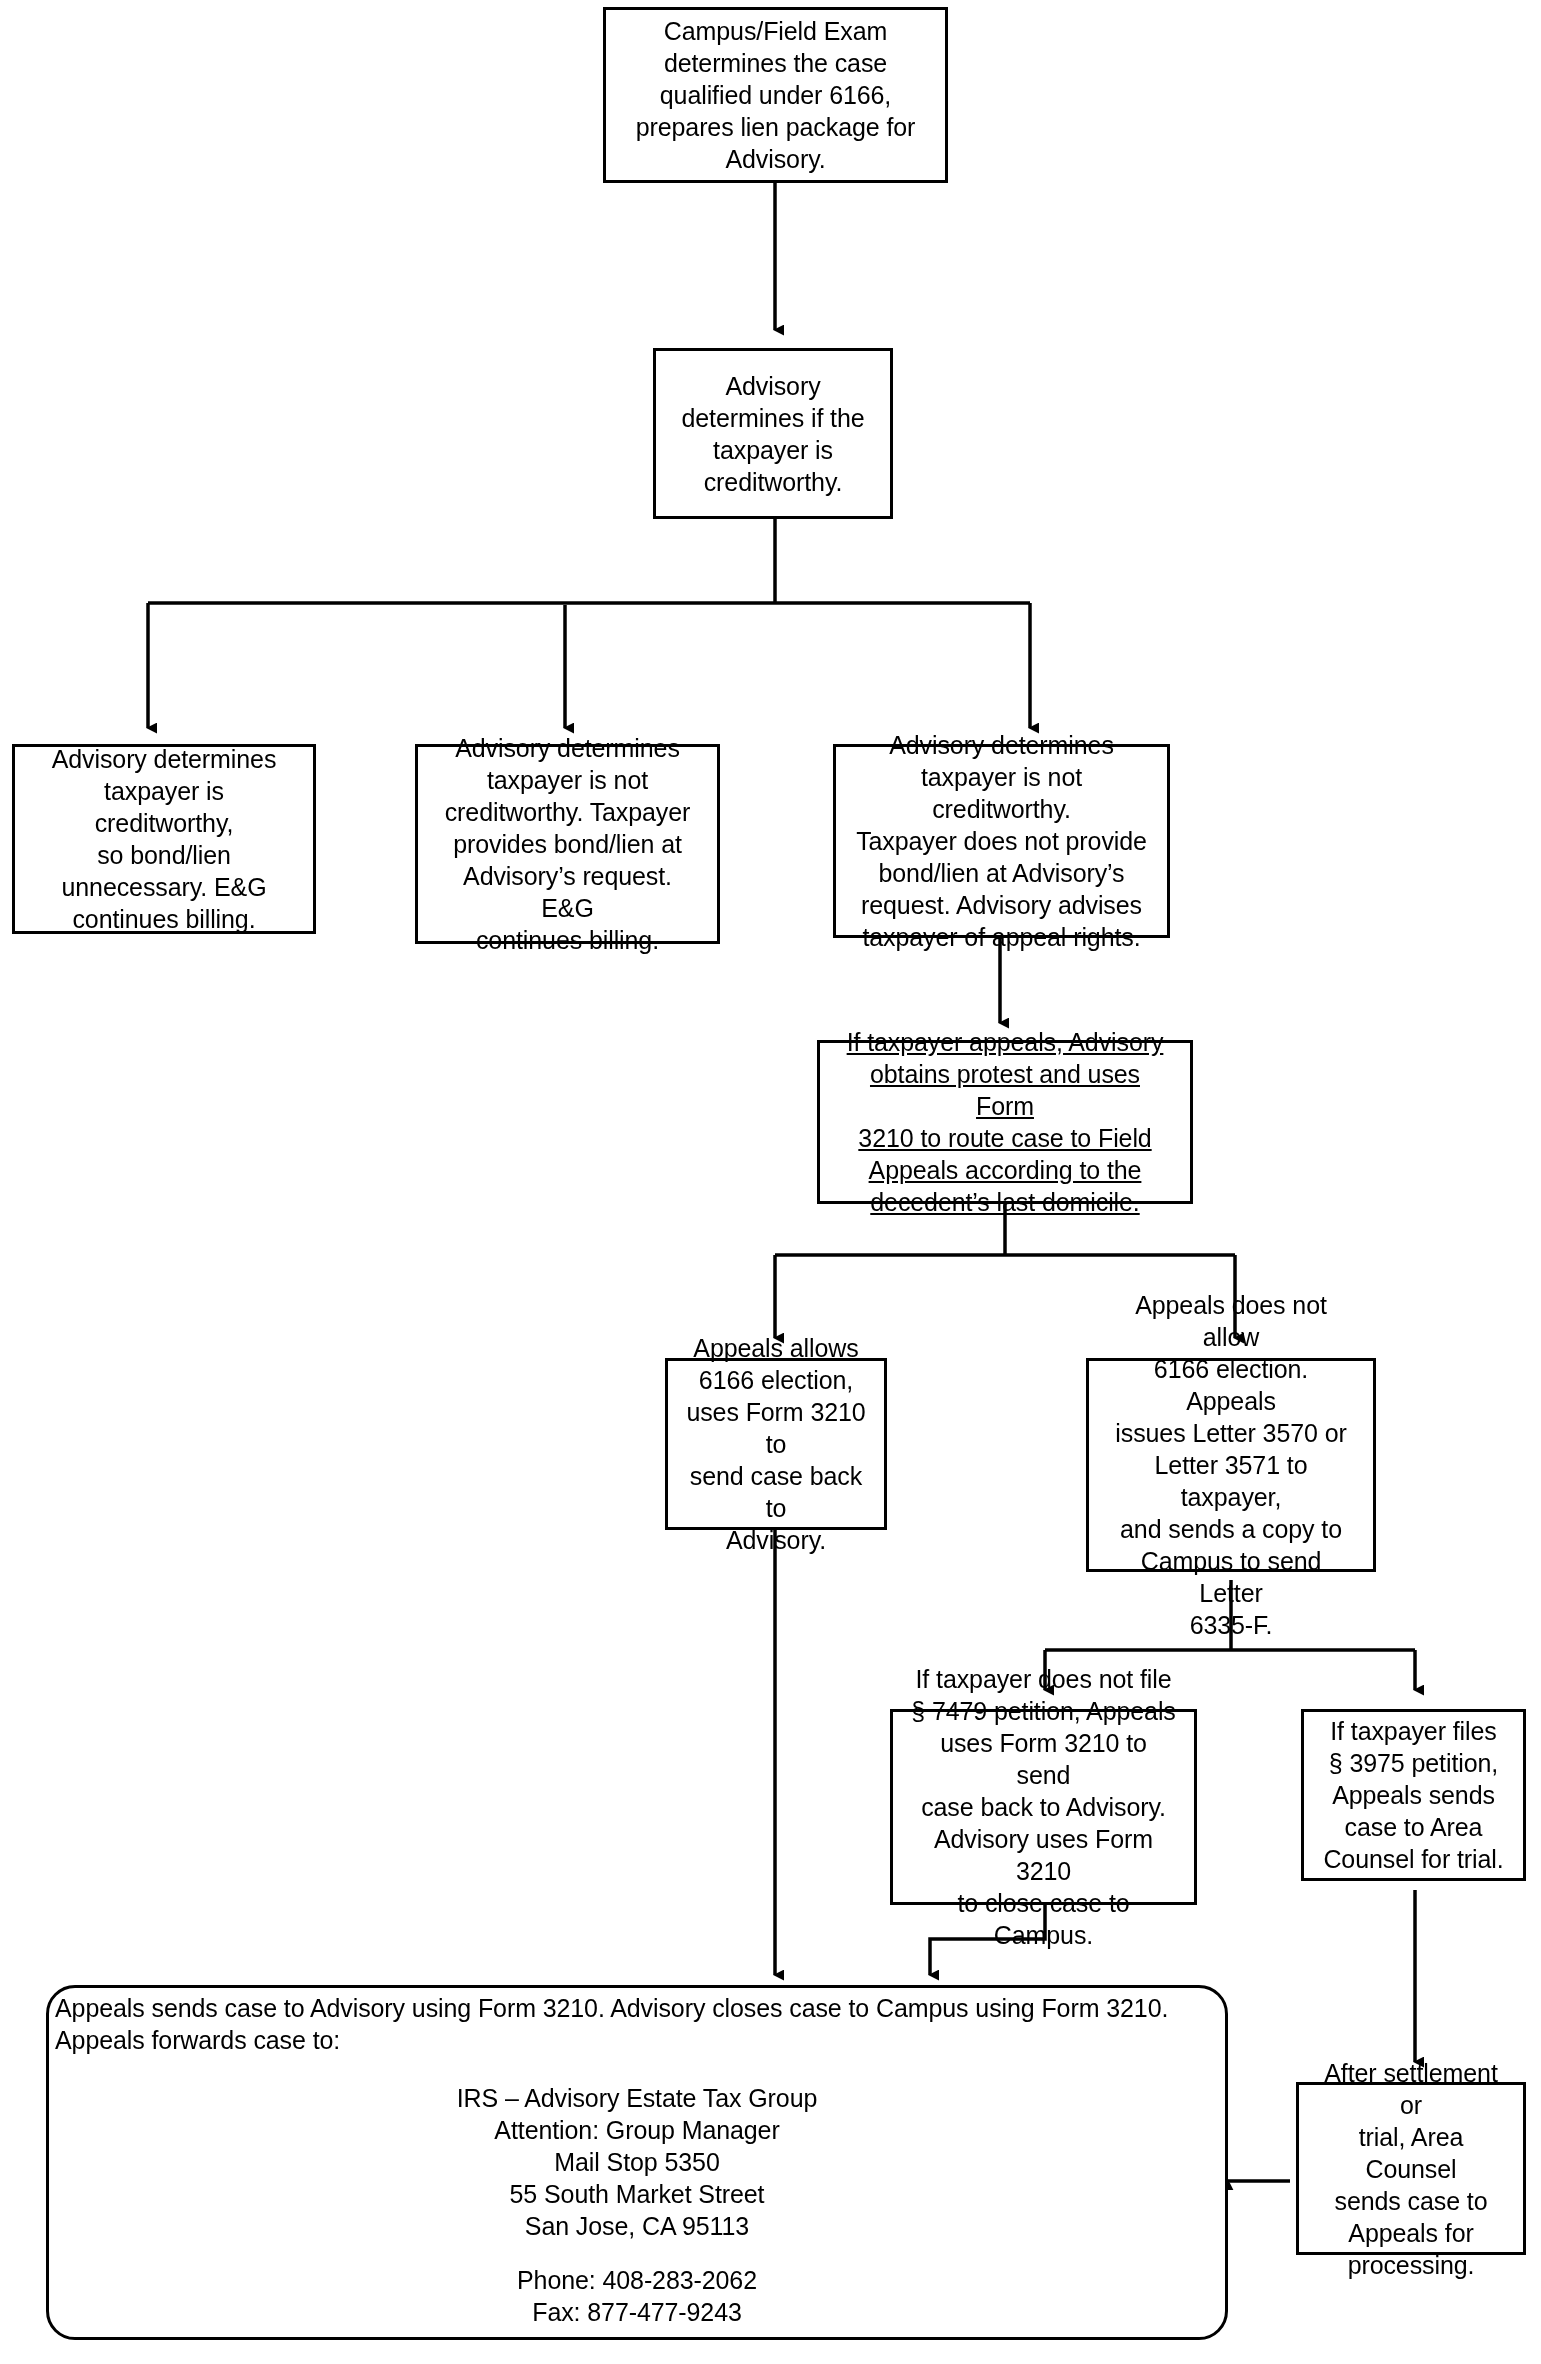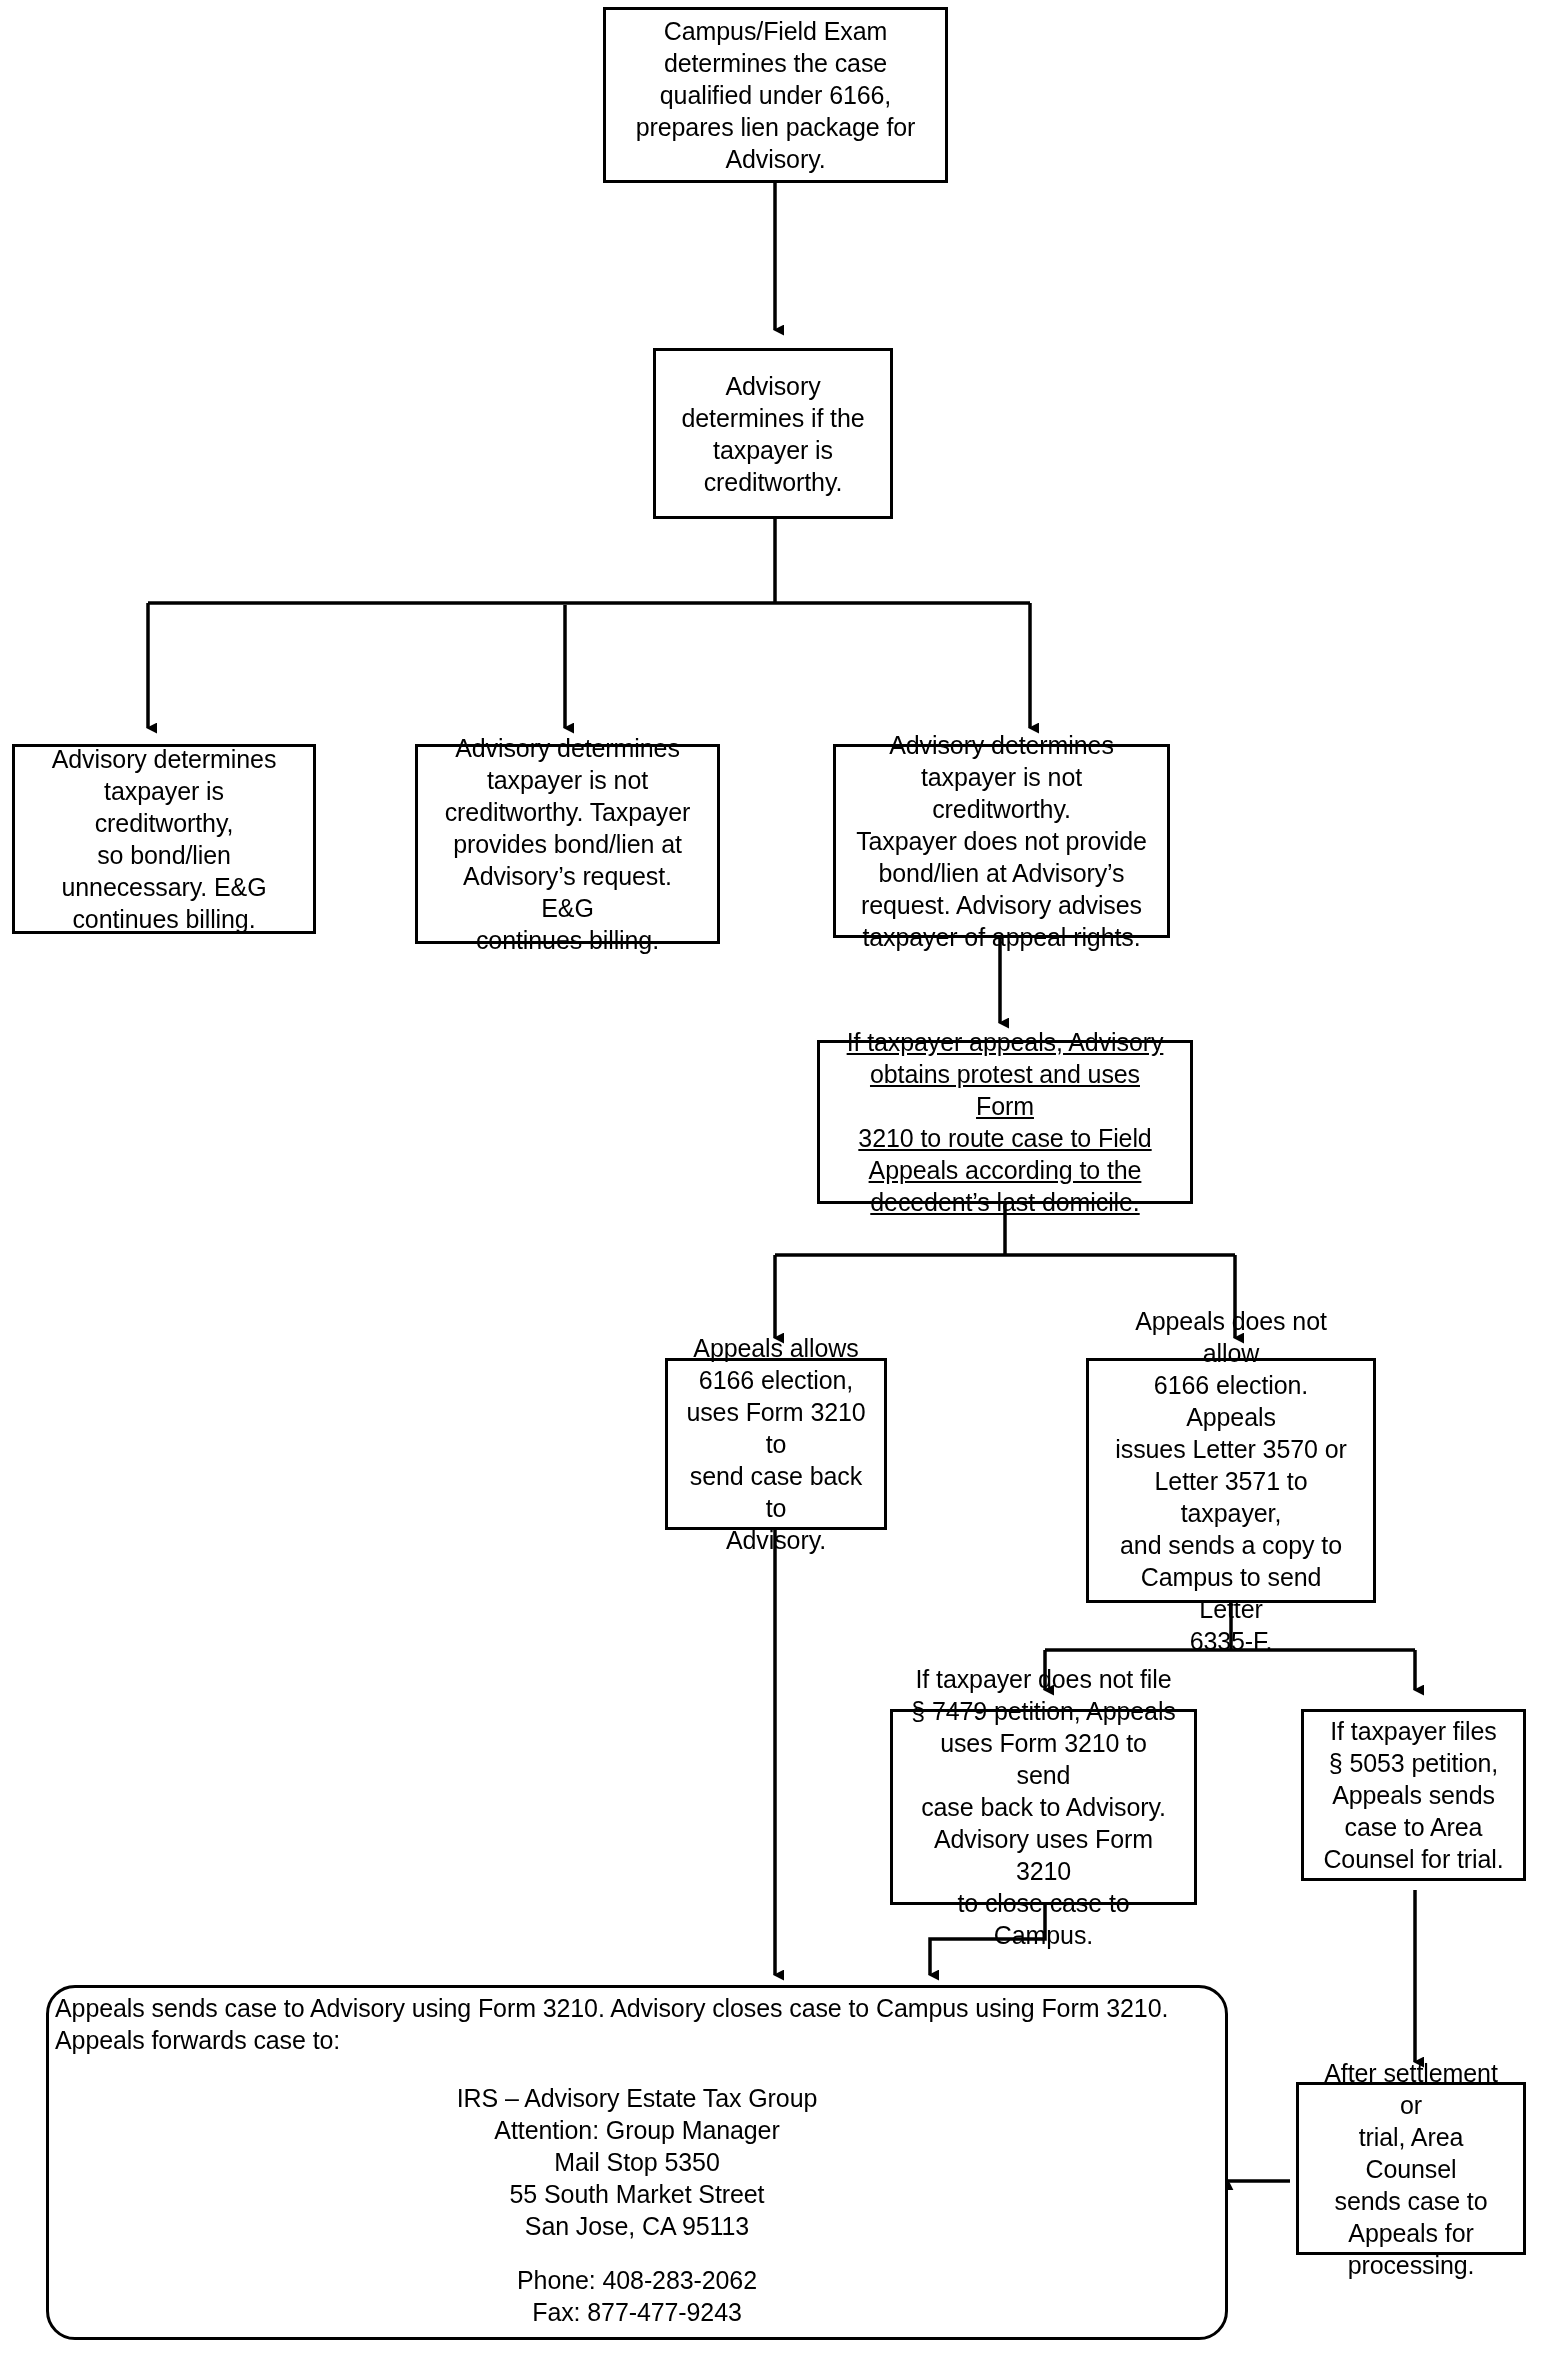--- a/index.html
+++ b/index.html
@@ -155,42 +155,42 @@
   </div>
 
   <div class="node" style="left:665px; top:1358px; width:222px; height:172px;">
     <p>Appeals allows
 6166 election,
 uses Form 3210 to
 send case back to
 Advisory.</p>
   </div>
 
-  <div class="node" style="left:1086px; top:1358px; width:290px; height:245px;">
+  <div class="node" style="left:1086px; top:1358px; width:290px; height:214px;">
     <p>Appeals does not allow
 6166 election. Appeals
 issues Letter 3570 or
 Letter 3571 to taxpayer,
 and sends a copy to
 Campus to send Letter
 6335-F.</p>
   </div>
 
   <div class="node" style="left:890px; top:1709px; width:307px; height:196px;">
     <p>If taxpayer does not file
 § 7479 petition, Appeals
 uses Form 3210 to send
 case back to Advisory.
 Advisory uses Form 3210
 to close case to Campus.</p>
   </div>
 
   <div class="node" style="left:1301px; top:1709px; width:225px; height:172px;">
     <p>If taxpayer files
-§ 5053 petition,
+§ 3975 petition,
 Appeals sends
 case to Area
 Counsel for trial.</p>
   </div>
 
   <div class="node" style="left:1296px; top:2082px; width:230px; height:173px;align-items:flex-end;">
     <p>After settlement or
 trial, Area Counsel
 sends case to
 Appeals for

